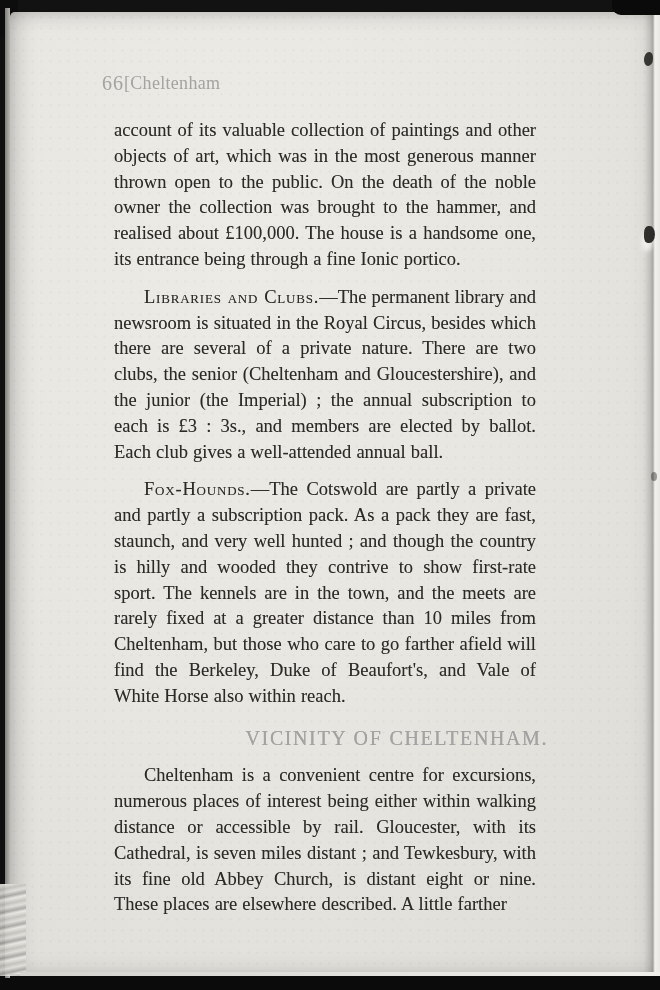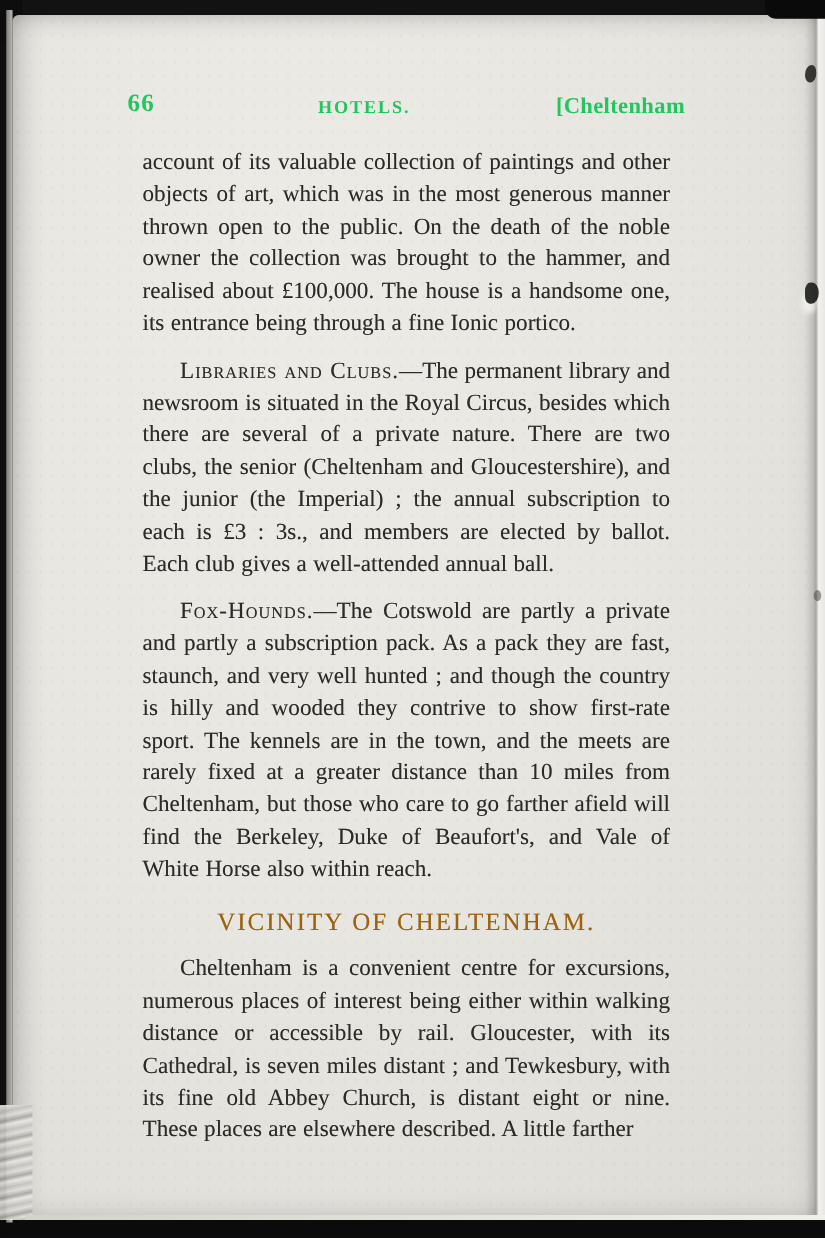--- a/index.html
+++ b/index.html
@@ -60,45 +60,44 @@
     background: #262624; border-radius: 60% 40% 55% 45%; opacity: 0.9; }
   .speck-2 { position: absolute; top: 226px; right: 5px; width: 11px; height: 17px;
     background: #1e1e1c; border-radius: 45% 55% 60% 40%;
     box-shadow: -2px 8px 4px rgba(250,250,248,0.8); opacity: 0.9; }
   .speck-3 { position: absolute; top: 472px; right: 3px; width: 6px; height: 9px;
     background: rgba(45,44,42,0.45); border-radius: 50%; }
 
   
   .header-row {
     position: absolute; top: 72px; left: 102px; width: 446px;
-    display: flex; align-items: flex-end;
-    color: #22c55e;
-    font-weight: bold;
+    display: flex; align-items: center;
+    color: #a3a3a3;
   }
   .pagenum { font-size: 20px; letter-spacing: 1px; flex: 0 0 auto; }
   .runhead { flex: 1 1 auto; text-align: center; font-size: 14.5px; letter-spacing: 1.5px; padding-left: 14px; }
   .catch   { flex: 0 0 auto; font-size: 18px; letter-spacing: 0.3px; }
 
   .body-text {
     position: absolute; top: 106px; left: 102px; width: 446px;
     color: #2c2a26;
     font-size: 18.5px; line-height: 25.8px;
     text-align: justify;
     word-spacing: 0.5px;
     text-shadow: 0 0 0.5px rgba(44,42,38,0.35);
   }
   .para { margin: 12px; }
   .para.gap { margin-top: 11px; }
   .para.indent { text-indent: 30px; }
   .sc { font-variant: small-caps; letter-spacing: 0.8px; }
   .sechead {
     margin: 16px 0 11px 0;
     font-size: 20px; font-weight: normal;
-    text-align: center; letter-spacing: 1.6px;
-    color: #a16207;
+    text-align: right; letter-spacing: 1.6px;
+    color: #a3a3a3;
   }
 </style>
 </head>
 <body>
 
 <div class="scan">
 
   <div class="strip-top"></div>
   <div class="strip-left"></div>
   <div class="strip-bottom"></div>
@@ -112,21 +111,20 @@
   <div class="right-curl"></div>
   <div class="sheet-stack"></div>
   <div class="bottom-sliver"></div>
   <div class="notch-tr"></div>
   <div class="speck-1"></div>
   <div class="speck-2"></div>
   <div class="speck-3"></div>
 
   <div class="header-row">
     <span class="pagenum">66</span>
-    <span class="runhead">HOTELS.</span>
     <span class="catch">[Cheltenham</span>
   </div>
 
   <div class="body-text">
 
     <p class="para">
       <span>account of its valuable collection of paintings and other objects of art, which was in the most generous manner thrown open to the public.  On the death of the noble owner the collection was brought to the hammer, and realised about £100,000.  The house is a handsome one, its entrance being through a fine Ionic portico.</span>
     </p>
 
     <p class="para gap indent">

